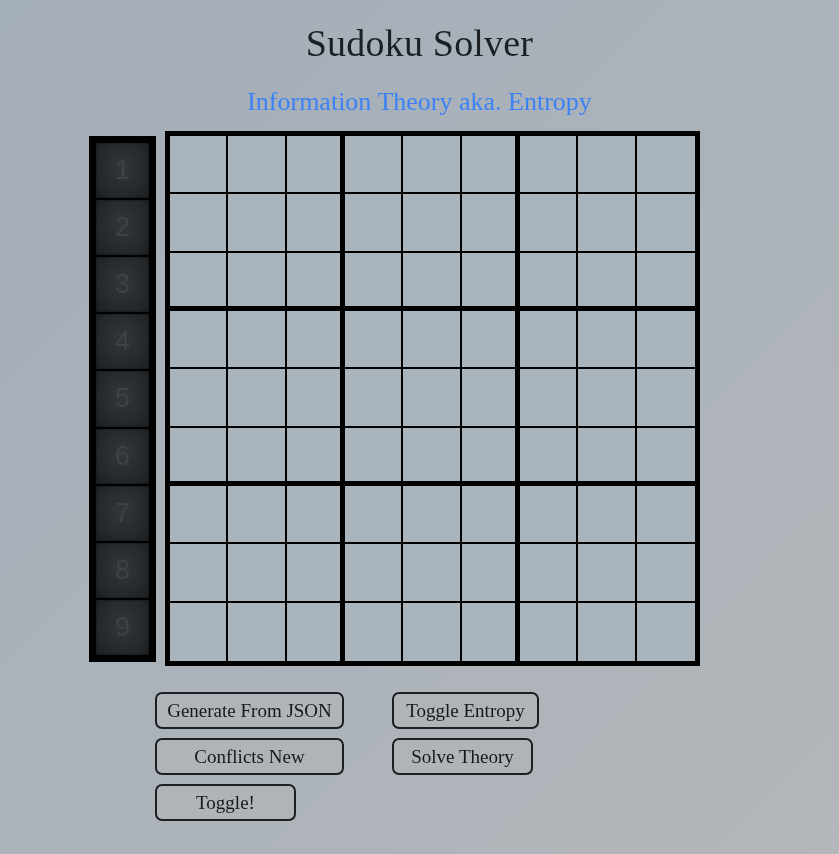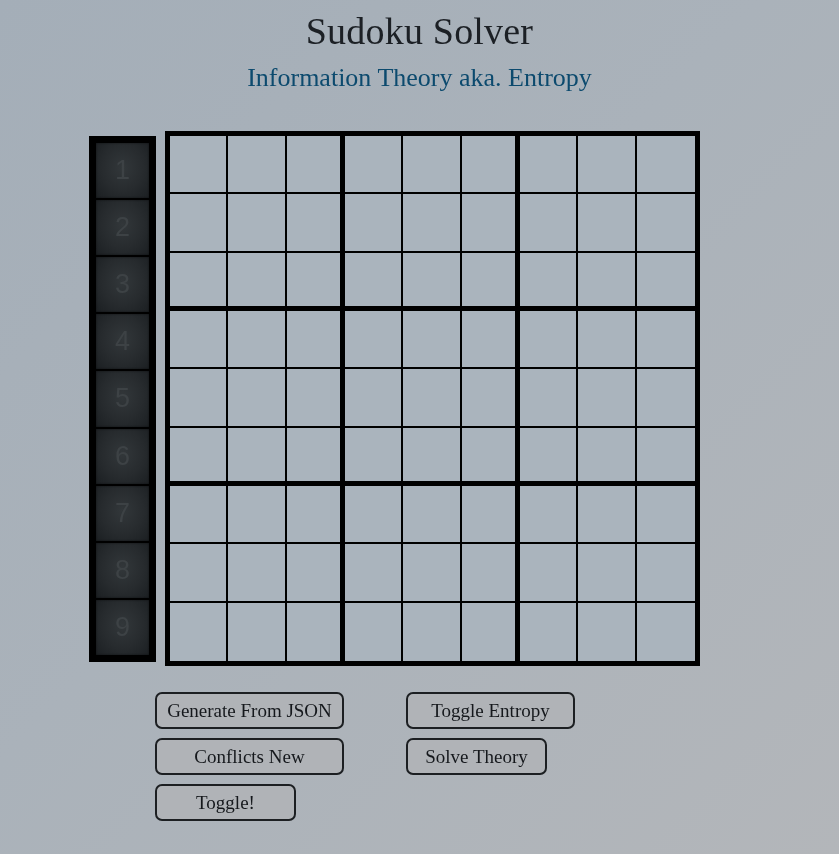--- a/index.html
+++ b/index.html
@@ -23,36 +23,36 @@
 
   
   .header {
     position: absolute;
     top: 0;
     left: 0;
     width: 839px;
     text-align: center;
   }
   .page-title {
-    margin: 0;
+    margin: 12px;
     padding-top: 8px;
     font-size: 38px;
     font-weight: normal;
     line-height: 46px;
     color: #1c2025;
     letter-spacing: 0.2px;
     font-family: "Liberation Serif", "DejaVu Serif", serif;
   }
   .page-subtitle {
     margin: 0;
     padding-top: 8px;
     font-size: 26px;
     font-weight: normal;
     line-height: 32px;
-    color: #0c4a6e;
+    color: #3b82f6;
     font-family: "Liberation Serif", "DejaVu Serif", serif;
   }
 
   
   .number-sidebar {
     position: absolute;
     left: 89px;
     top: 136px;
     width: 67px;
     height: 526px;
@@ -120,41 +120,41 @@
 
   
   .button-panel {
     position: absolute;
     left: 155px;
     top: 692px;
     width: 560px;
   }
   .button-row {
     display: flex;
-    gap: 62px;
+    gap: 48px;
     margin-bottom: 9px;
   }
   .action-button {
     box-sizing: border-box;
     height: 37px;
     background: #b0b3b7;
     border: 2px solid #1c1f22;
     border-radius: 7px;
     font-family: "Liberation Serif", "DejaVu Serif", serif;
     font-size: 19px;
     color: #15181c;
     line-height: 33px;
     text-align: center;
     padding: 0 6px;
     cursor: pointer;
     white-space: nowrap;
   }
   .col-a { width: 189px; }
   .col-b { width: 141px; }
-  .col-c { width: 169px; }
+  .col-c { width: 147px; }
   .btn-spacer { visibility: hidden; }
 </style>
 </head>
 <body>
 
 <div id="app">
 
   <div class="header">
     <h1 class="page-title">Sudoku Solver</h1>
     <h2 class="page-subtitle">Information Theory aka. Entropy</h2>

